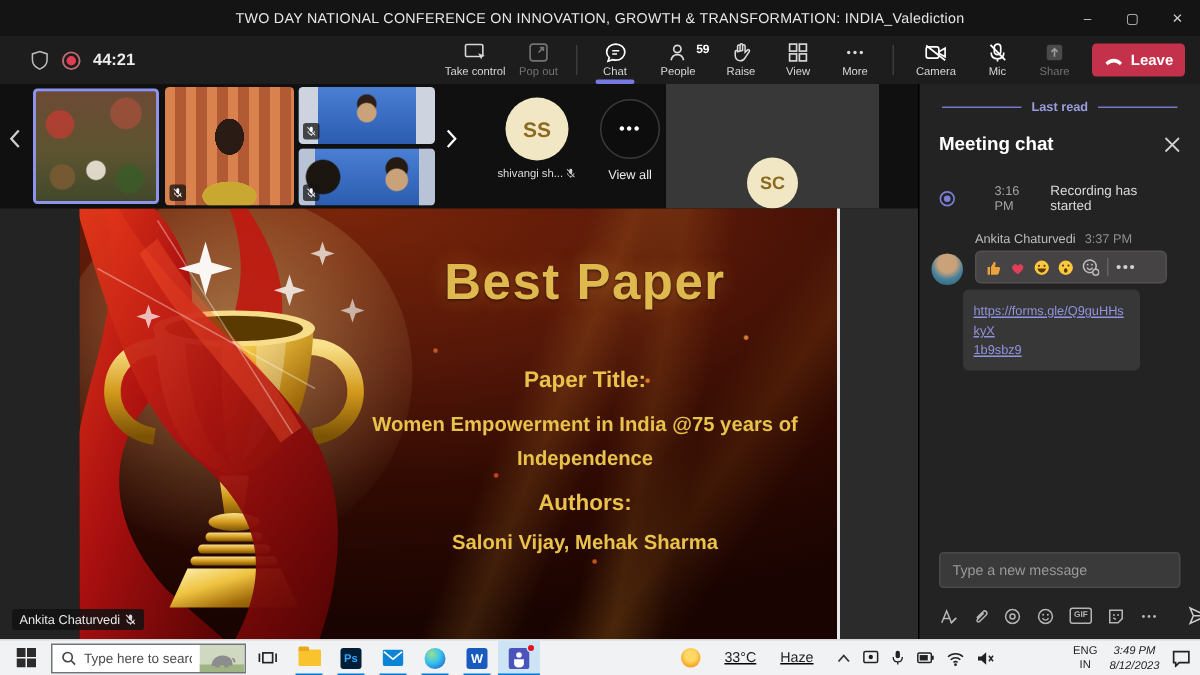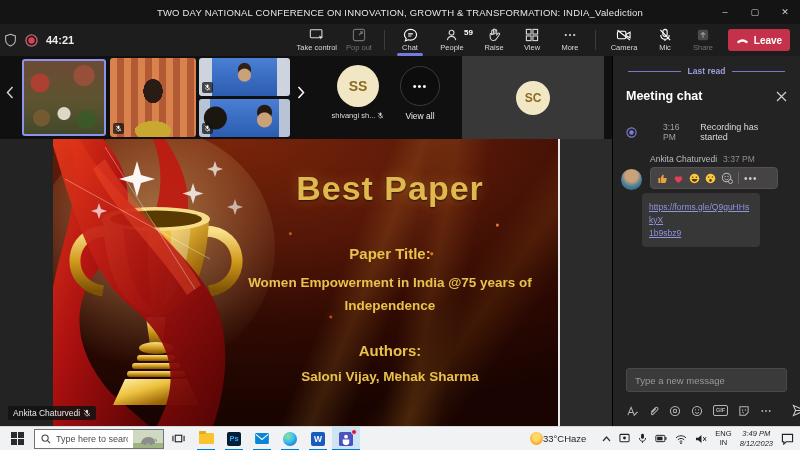--- a/index.html
+++ b/index.html
@@ -10,21 +10,21 @@
   #titlebar { position:relative; width:800px; height:24px; background:#141414;
               display:flex; align-items:center; justify-content:center; }
   #titlebar .title { color:#e6e6e6; font-size:9.5px; letter-spacing:.2px; }
   #wincontrols { position:absolute; right:0; top:0; height:24px; display:flex; }
   #wincontrols .wbtn { width:30px; height:24px; color:#cfcfcf; font-size:9px;
               display:flex; align-items:center; justify-content:center; cursor:default; }
 
   
   #toolbar { position:relative; width:800px; height:32px; background:#1e1d1d;
              display:flex; align-items:center; }
-  #tb-left { display:flex; align-items:center; gap:8px; padding-left:4px; }
+  #tb-left { display:flex; align-items:center; gap:8px; padding-left:20px; }
   #timer { color:#ececec; font-size:11px; font-weight:bold; }
   #tb-group { margin-left:auto; display:flex; align-items:center; height:32px; }
   .tbtn { position:relative; height:32px; min-width:38px; padding:0 3px; display:flex;
           flex-direction:column; align-items:center; justify-content:center; gap:1px; }
   .tbtn .lbl { color:#d8d8d8; font-size:7.5px; white-space:nowrap; }
   .tbtn.dim .lbl { color:#737373; }
   .tb-divider { width:1px; height:20px; background:#3c3c3c; margin:0 6px; }
   .chat-underline { position:absolute; bottom:0; left:50%; transform:translateX(-50%);
           width:26px; height:3px; border-radius:2px; background:#7579e0; }
   .pcount { color:#fff; font-size:8px; font-weight:bold; position:absolute; top:4px; right:2px; }
@@ -73,22 +73,22 @@
       display:flex; align-items:center; justify-content:center; }
   #ss-block { position:absolute; left:330px; top:9px; width:56px; text-align:center; }
   #ss-block .avatar-circle { width:42px; height:42px; font-size:14px; margin:0 auto; }
   #ss-name-row { margin-top:4px; display:flex; align-items:center; justify-content:center; gap:2px; }
   #ss-name-row span { color:#dcdcdc; font-size:7.5px; white-space:nowrap; }
   #viewall-block { position:absolute; left:396px; top:10px; width:48px; text-align:center; }
   #viewall-circle { width:40px; height:40px; border-radius:50%; background:#0d0d0d;
       border:1px solid #3a3a3a; color:#fff; font-size:11px; letter-spacing:1px;
       display:flex; align-items:center; justify-content:center; margin:0 auto; }
   #viewall-label { margin-top:5px; color:#ececec; font-size:8.5px; }
-  #sc-panel { position:absolute; left:462px; top:0; width:142px; height:83px; background:#393838;
-      display:flex; align-items:center; justify-content:center; }
+  #sc-panel { position:absolute; left:444px; top:0; width:142px; height:83px; background:#393838;
+      display:flex; align-items:flex-end; justify-content:center; }
   #sc-panel .avatar-circle { width:34px; height:34px; font-size:12px; }
 
   
   #slide-gutter-left { position:absolute; left:0; top:83px; width:53px; height:287px; background:#232323; }
   #slide-gutter-right { position:absolute; left:560px; top:83px; width:52px; height:287px; background:#2c2b2b; }
   #slide { position:absolute; left:53px; top:83px; width:505px; height:287px; overflow:hidden;
       background:
         radial-gradient(ellipse 130% 95% at 35% 0%, #79250a 0%, #551708 38%, #300a02 68%, #1a0401 100%); }
   #slide-rays { position:absolute; inset:0;
       background:
@@ -104,21 +104,21 @@
         radial-gradient(circle at 68% 82%, rgba(255,120,40,.7) 0 1px, transparent 2px),
         radial-gradient(circle at 47% 33%, rgba(255,130,50,.6) 0 1px, transparent 2px); }
   #trophy-svg { position:absolute; left:-8px; top:0; height:287px; width:232px; }
   #slide-text { position:absolute; left:172px; top:0; width:330px; height:287px; text-align:center;
       color:#e8c24a; }
   #slide-title { margin-top:30px; font-size:34px; font-weight:bold; color:#dfb94e;
       text-shadow:0 1px 2px rgba(0,0,0,.6), 0 0 14px rgba(255,200,80,.25); letter-spacing:1px; }
   .slide-h { font-size:15px; font-weight:bold; }
   .slide-t { font-size:13.5px; font-weight:bold; }
   #s1h { margin-top:37px; } #s1l1 { margin-top:13px; } #s1l2 { margin-top:8px; }
-  #s2h { margin-top:29px; } #s2t { margin-top:10px; }
+  #s2h { margin-top:14px; } #s2t { margin-top:10px; }
   #slide-scrollbar { position:absolute; left:558px; top:83px; width:2px; height:287px; background:#e9e9e9; }
   #presenter-label { position:absolute; left:8px; bottom:6px; background:rgba(18,18,18,.85);
       border-radius:2px; padding:2px 5px; display:flex; align-items:center; gap:3px; }
   #presenter-label span { color:#e8e8e8; font-size:8.5px; }
 
   
   #sidebar { position:relative; width:188px; height:370px; background:#242323; border-left:1px solid #000; }
   #chat-header { display:flex; align-items:center; justify-content:space-between; padding:13px 13px 6px; }
   #chat-header .h { color:#fff; font-size:12.5px; font-weight:bold; }
   #lastread { display:flex; align-items:center; gap:7px; padding:0 15px; margin-top:10px; }
@@ -167,25 +167,25 @@
   .appsq { border-radius:2px; display:flex; align-items:center; justify-content:center;
       font-weight:bold; }
   #folder-icon { width:15px; height:11px; background:#f8c32c; border-radius:1px; position:relative; }
   #folder-icon:before { content:""; position:absolute; top:-2px; left:0; width:7px; height:3px;
       background:#e8a81c; border-radius:1px 1px 0 0; }
   #edge-icon { width:14px; height:14px; border-radius:50%;
       background:radial-gradient(circle at 35% 30%, #9be08b 0%, #35c1f1 45%, #1b4dbf 100%); }
   #teams-badge { position:absolute; top:2px; right:3px; width:6px; height:6px; border-radius:50%;
       background:#e81123; border:1px solid #cde4f5; }
   #tray { margin-left:auto; display:flex; align-items:center; gap:8px; padding-right:6px; }
-  #weather { display:flex; align-items:center; gap:0; margin-right:8px; }
+  #weather { display:flex; align-items:center; gap:16px; margin-right:8px;text-decoration:underline; }
   #weather span { font-size:9.5px; color:#1d1d1d; }
   #sun-icon { width:13px; height:13px; border-radius:50%;
       background:radial-gradient(circle at 50% 40%, #ffd966 0 35%, #f59f1e 75%, #e2711d 100%); }
-  .lang { text-align:center; line-height:1.15; }
+  .lang { text-align:center; line-height:1.15;margin-left:44px; }
   .lang div { font-size:7.5px; color:#1d1d1d; }
   #clock { text-align:center; line-height:1.3;font-style:italic; }
   #clock div { font-size:7.5px; color:#1d1d1d; }
 
   svg { display:block; }
 </style>
 </head>
 <body>
 
 <div id="titlebar">

